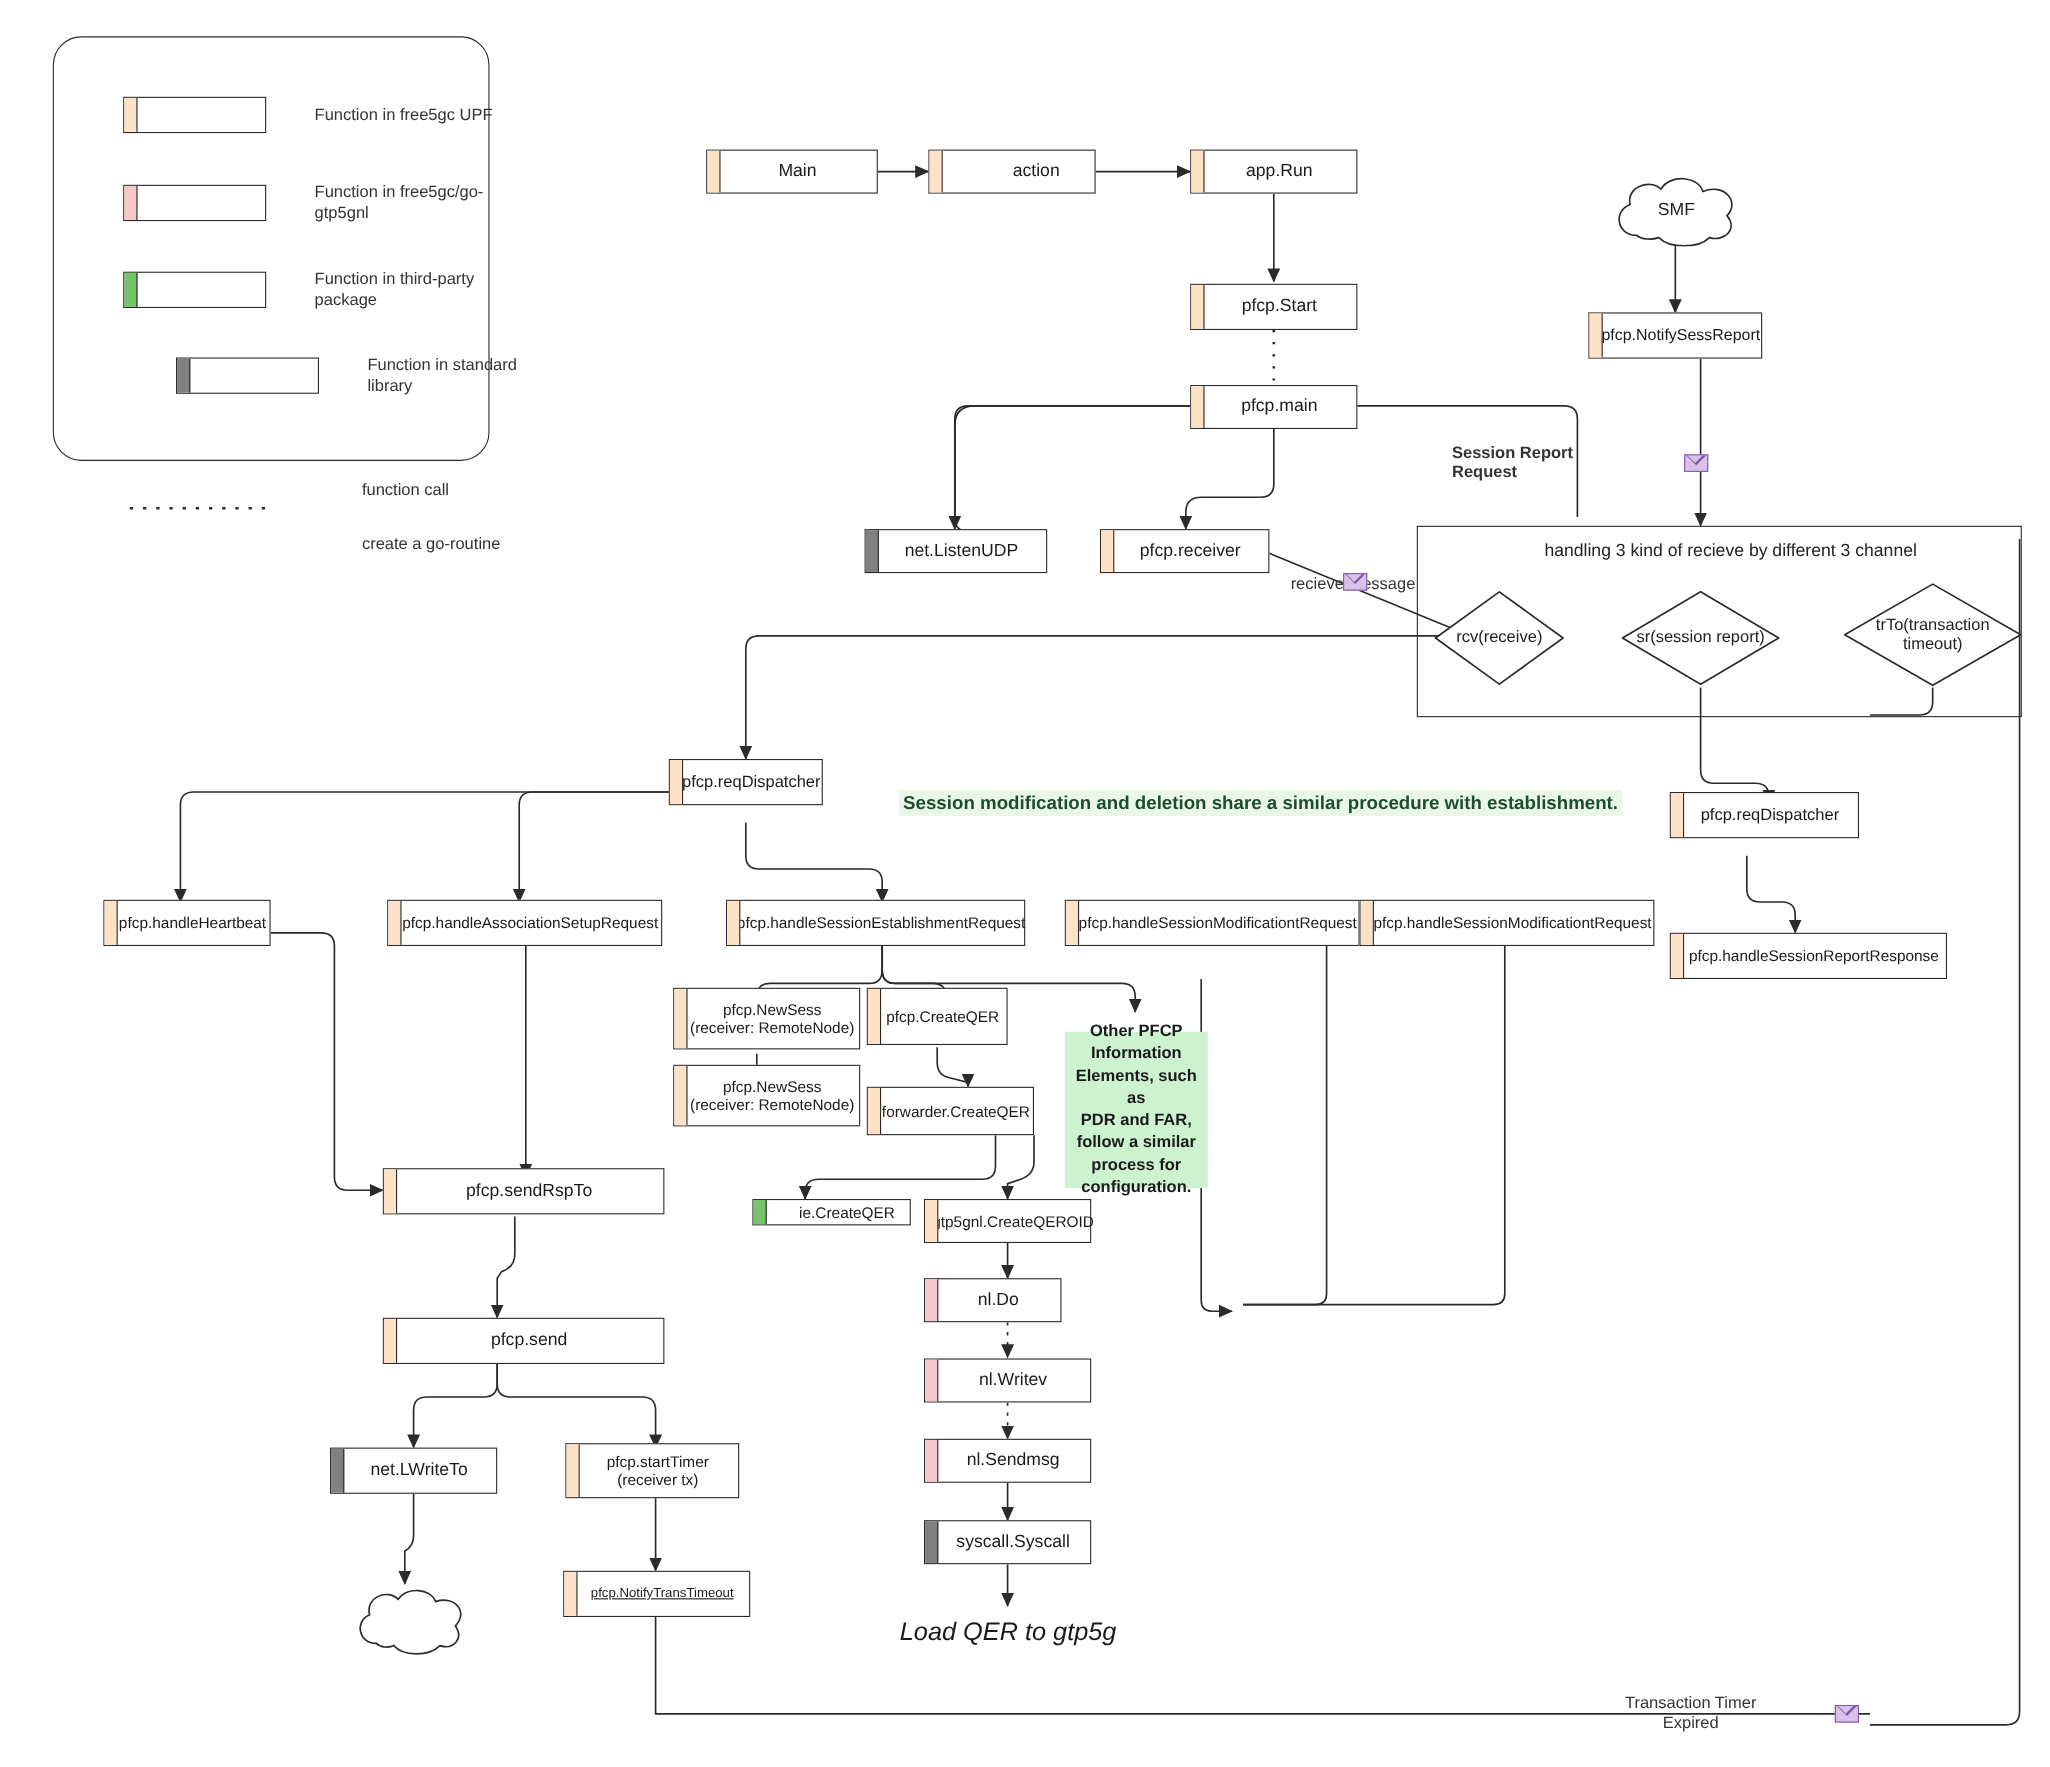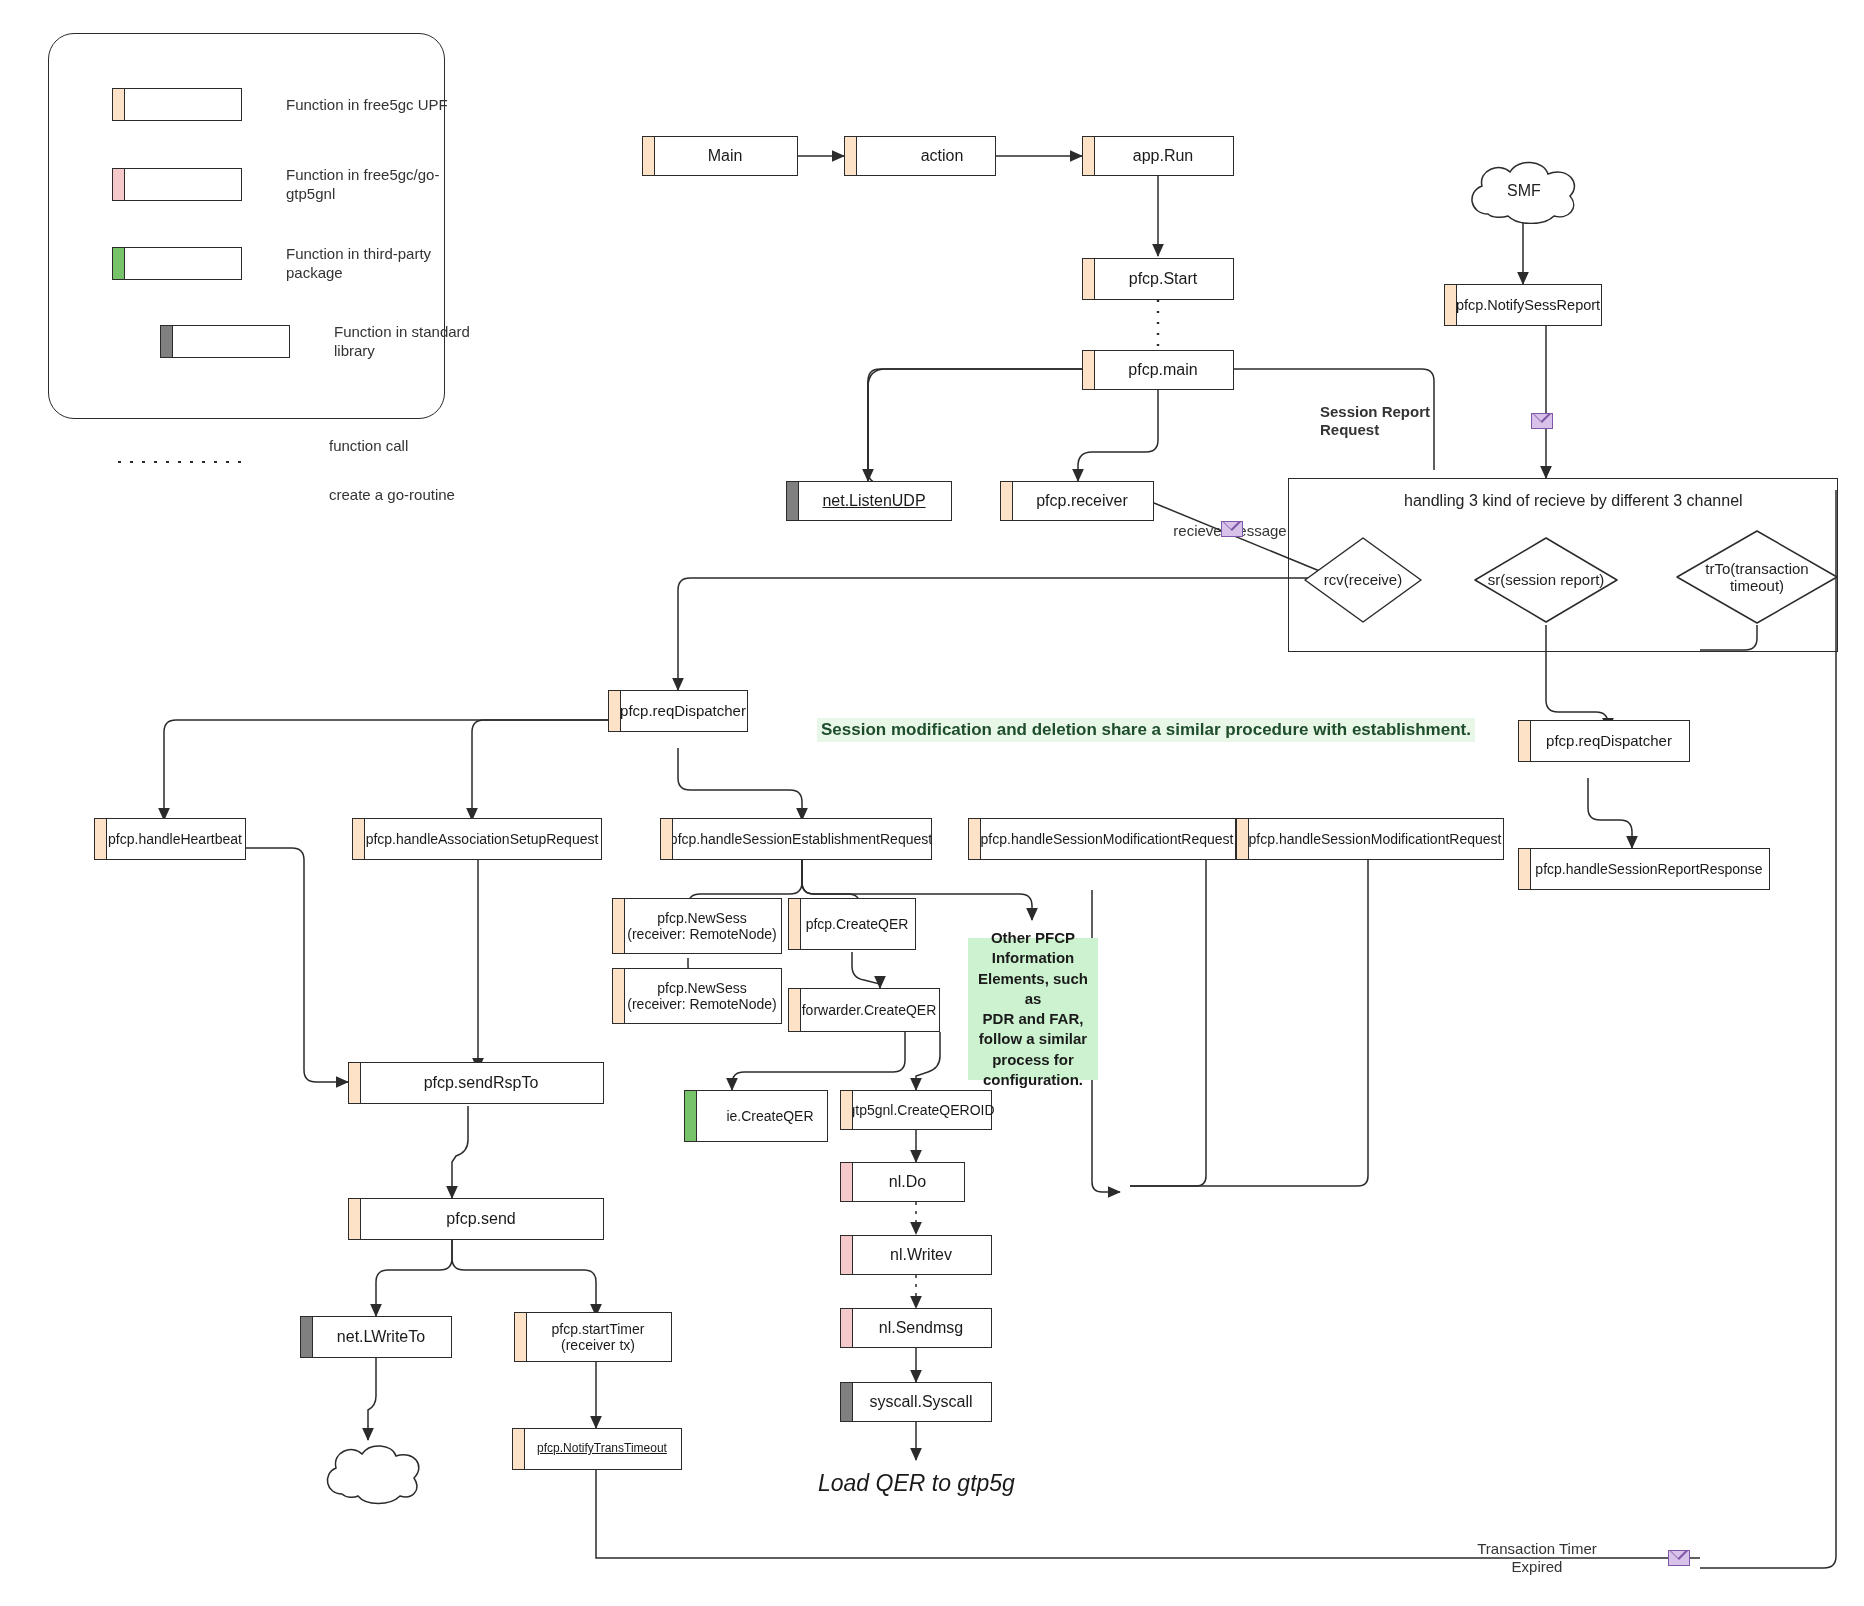--- a/index.html
+++ b/index.html
@@ -193,21 +193,21 @@
     <span>app.Run</span>
   </div>
   <div class="node" style="left:1082px;top:258px;width:152px;height:42px;">
     <span class="bar upf"></span>
     <span>pfcp.Start</span>
   </div>
   <div class="node" style="left:1082px;top:350px;width:152px;height:40px;">
     <span class="bar upf"></span>
     <span>pfcp.main</span>
   </div>
-  <div class="node" style="left:786px;top:481px;width:166px;height:40px;text-decoration:underline;">
+  <div class="node" style="left:786px;top:481px;width:166px;height:40px;">
     <span class="bar std"></span>
     <span>net.ListenUDP</span>
   </div>
   <div class="node" style="left:1000px;top:481px;width:154px;height:40px;">
     <span class="bar upf"></span>
     <span>pfcp.receiver</span>
   </div>
 
   <div class="cloud" style="left:1460px;top:158px;width:128px;height:66px;">
     <svg viewBox="0 0 128 66" width="128" height="66">
@@ -300,21 +300,21 @@
 (receiver: RemoteNode)</span>
   </div>
   <div class="node" style="left:788px;top:898px;width:128px;height:52px;">
     <span class="bar upf"></span>
     <span style="font-size:14px;">pfcp.CreateQER</span>
   </div>
   <div class="node" style="left:788px;top:988px;width:152px;height:44px;">
     <span class="bar upf"></span>
     <span style="font-size:14px;">forwarder.CreateQER</span>
   </div>
-  <div class="node" style="left:684px;top:1090px;width:144px;height:52px;padding-left:32px;">
+  <div class="node" style="left:684px;top:1090px;width:144px;height:24px;padding-left:32px;">
     <span class="bar third"></span>
     <span style="font-size:14px;">ie.CreateQER</span>
   </div>
   <div class="node" style="left:840px;top:1090px;width:152px;height:40px;">
     <span class="bar upf"></span>
     <span style="font-size:14px;">gtp5gnl.CreateQEROID</span>
   </div>
   <div class="node" style="left:840px;top:1162px;width:125px;height:40px;">
     <span class="bar gtp"></span>
     <span>nl.Do</span>

